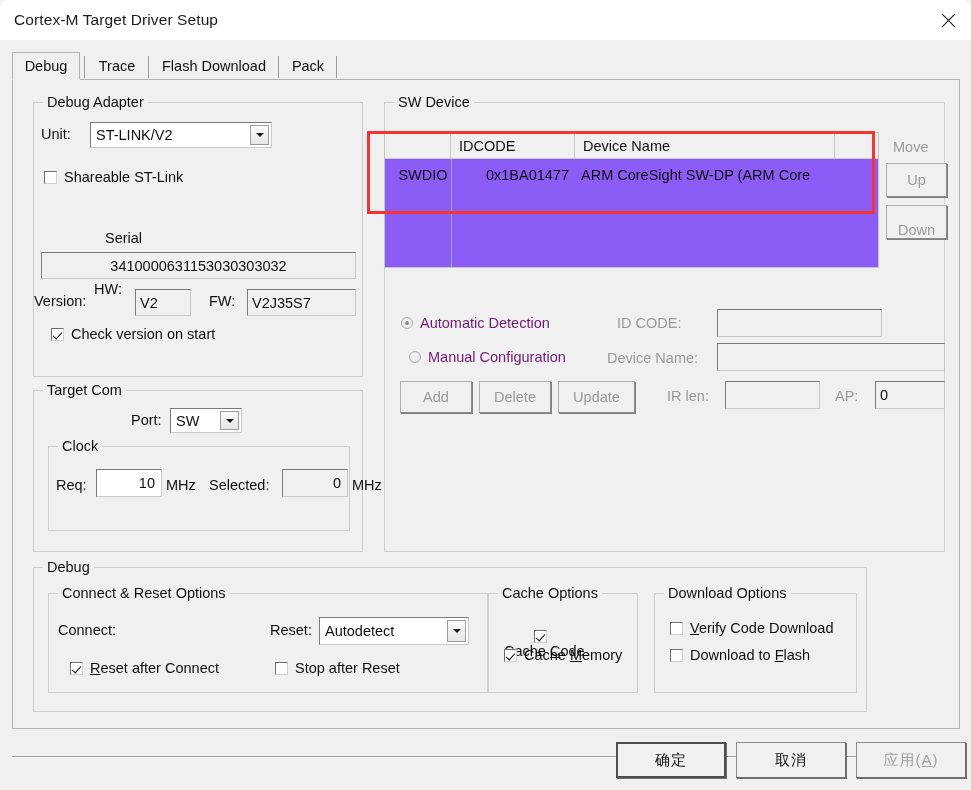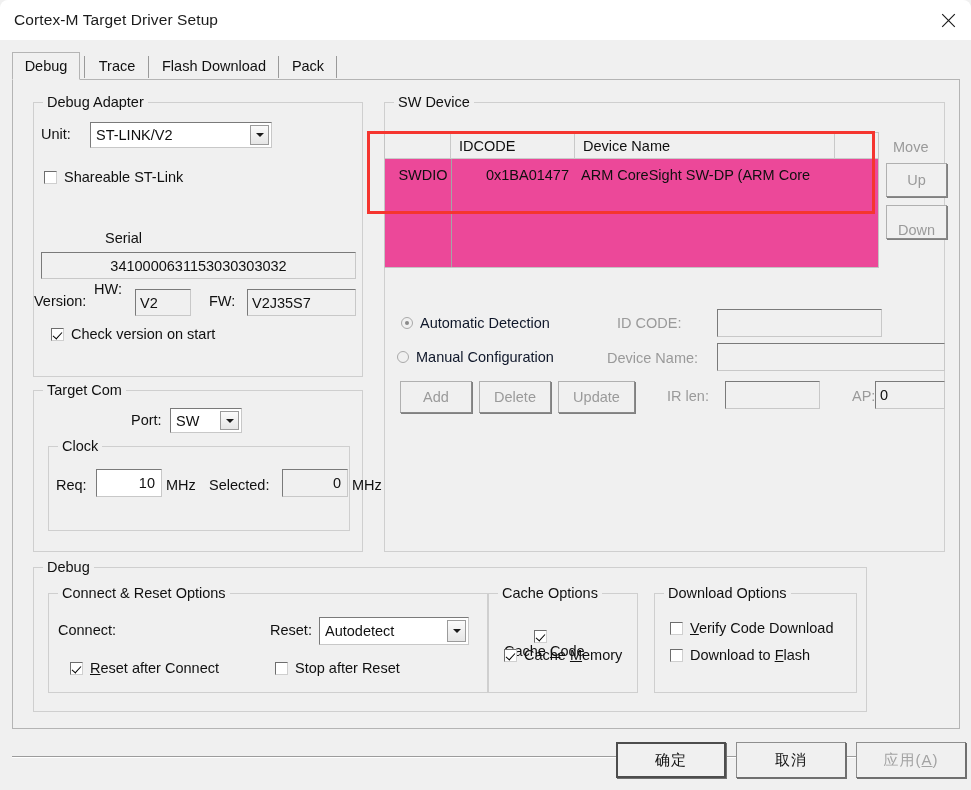--- a/index.html
+++ b/index.html
@@ -216,21 +216,21 @@
     transform: rotate(42deg);
   }
   .chk u { text-decoration: underline; }
 
   
   .rad {
     position: absolute;
     display: flex;
     align-items: center;
     font-size: 14.5px;
-    color: #0f172a;
+    color: #701a75;
     white-space: nowrap;
   }
   .rad .circ {
     width: 12px; height: 12px;
     border-radius: 50%;
     box-sizing: border-box;
     background: #f0f0f0;
     border: 1px solid #a9a9a9;
     margin-right: 7px;
     position: relative;
@@ -259,21 +259,21 @@
     justify-content: center;
     font-size: 14.5px;
     color: #9a9a9a;
     white-space: nowrap;
   }
 
   
   .listbox {
     position: absolute;
     box-sizing: border-box;
-    background: #ec4899;
+    background: #8b5cf6;
     border: 1px solid #c4c4c4;
     overflow: hidden;
   }
   .lb-headrow {
     position: absolute;
     left: 0; top: 0;
     height: 26px;
     width: 100%;
   }
   .hcell {
@@ -436,21 +436,21 @@
         <span>Up</span>
       </div>
       <div class="pbtn" style="left:501px; top:102px; width:61px; height:34px;align-items:flex-end;">
         <span>Down</span>
       </div>
 
       <div class="rad" style="left:16px; top:212px;">
         <span class="circ on"></span>
         <span>Automatic Detection</span>
       </div>
-      <div class="rad" style="left:12px; top:246px;align-items:center;">
+      <div class="rad" style="left:24px; top:246px;align-items:center;">
         <span class="circ"></span>
         <span>Manual Configuration</span>
       </div>
 
       <div class="lbl dim" style="left:232px; top:212px;">ID CODE:</div>
       <div class="tbox ro dim" style="left:332px; top:206px; width:165px; height:28px;"></div>
 
       <div class="lbl dim" style="left:222px; top:247px;">Device Name:</div>
       <div class="tbox ro dim" style="left:332px; top:240px; width:228px; height:28px;"></div>
 
@@ -459,21 +459,21 @@
       </div>
       <div class="pbtn" style="left:94px; top:278px; width:72px; height:32px;">
         <span>Delete</span>
       </div>
       <div class="pbtn" style="left:173px; top:278px; width:77px; height:32px;">
         <span>Update</span>
       </div>
 
       <div class="lbl dim" style="left:282px; top:285px;">IR len:</div>
       <div class="tbox ro dim" style="left:340px; top:278px; width:95px; height:28px;"></div>
-      <div class="lbl dim" style="left:450px; top:285px;margin-left:17px;">AP:</div>
+      <div class="lbl dim" style="left:450px; top:285px;">AP:</div>
       <div class="tbox ro" style="left:490px; top:278px; width:70px; height:28px;">0</div>
     </div>
 
     <div class="redrect" style="left:367px; top:91px; width:508px; height:83px;"></div>
 
     <div class="group" style="left:33px; top:350px; width:330px; height:162px;">
       <div class="glabel">Target Com</div>
 
       <div class="lbl" style="left:97px; top:21px;">Port:</div>
       <div class="combo" style="left:136px; top:17px; width:72px; height:25px;">

